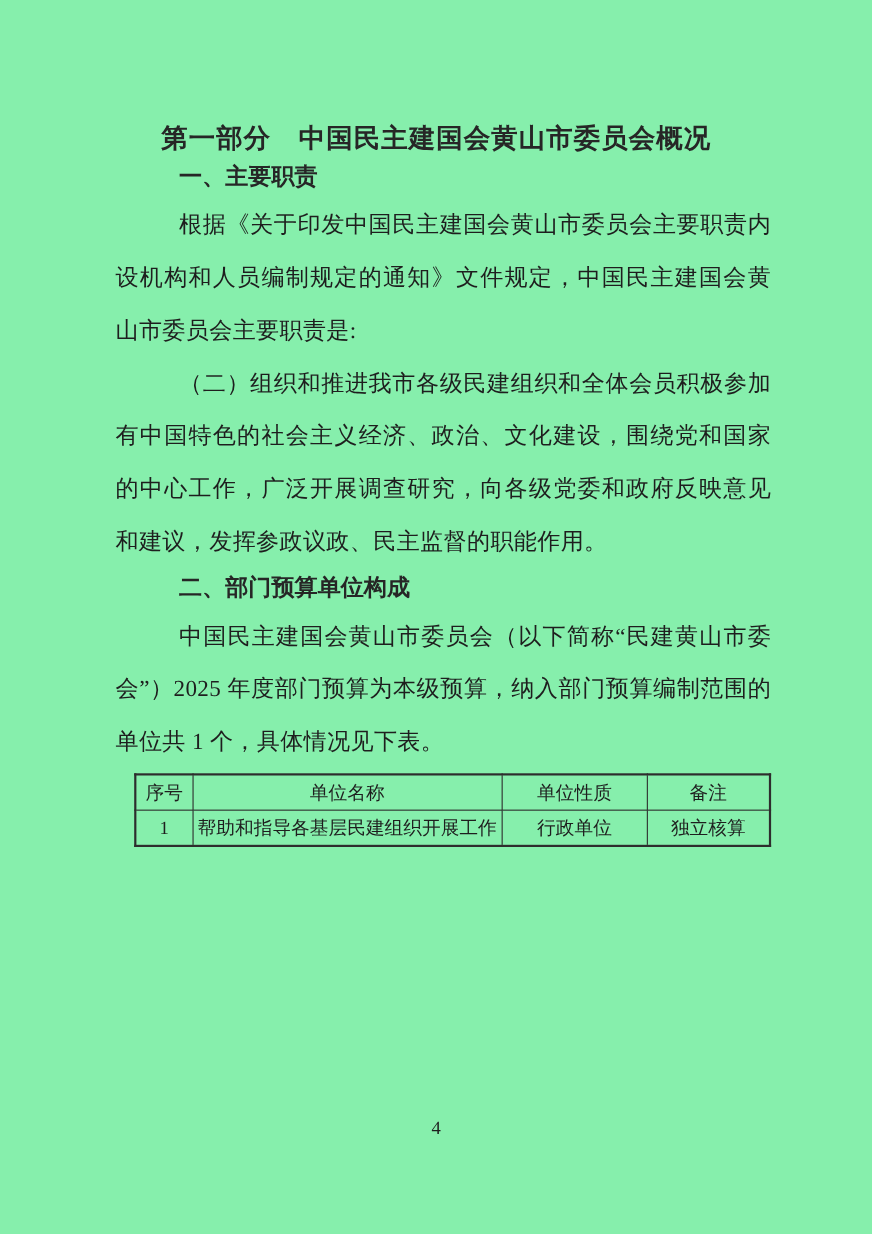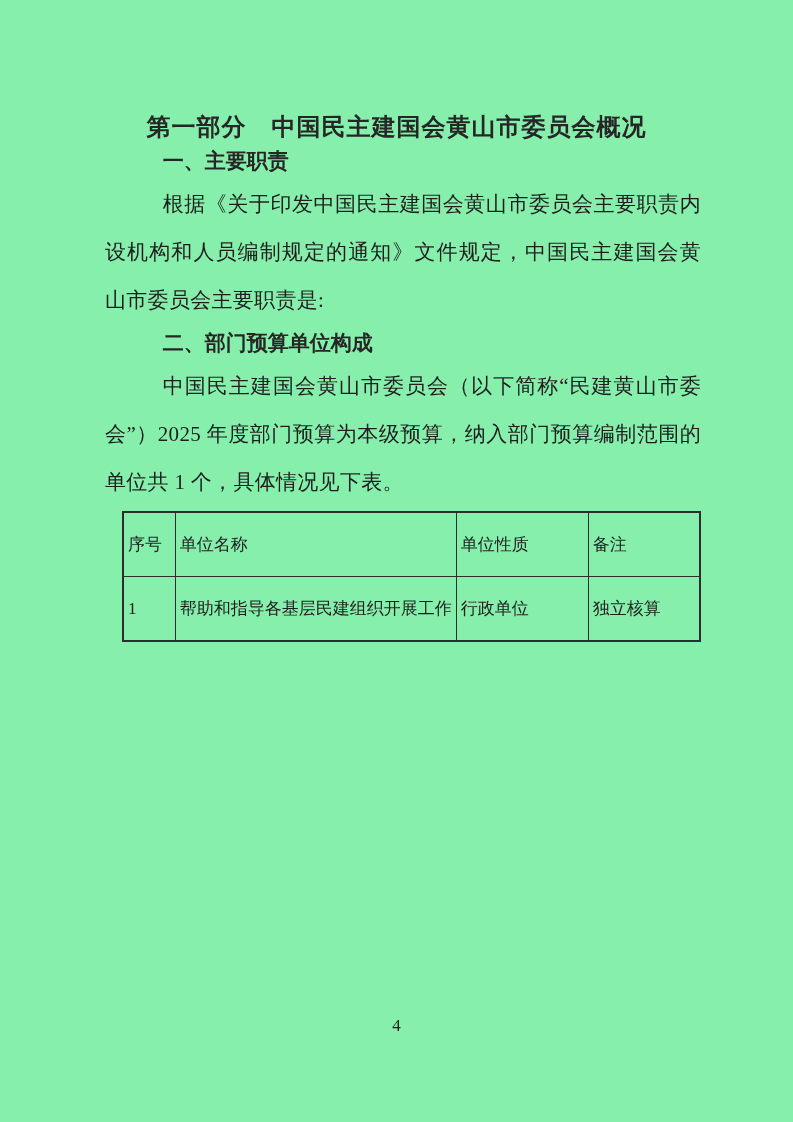--- a/index.html
+++ b/index.html
@@ -56,24 +56,24 @@
     margin: 5px 0 0 17px;
     table-layout: fixed;
     font-size: 17px;
     color: #1e1e1e;
     border: 2px solid #2d2d2d;
   }
   table.units-table th,
   table.units-table td {
     border: 1px solid #2d2d2d;
     font-weight: normal;
-    text-align: left;
+    text-align: center;
     vertical-align: middle;
     height: 31px;
-    padding: 16px 4px;
+    padding: 0 4px;
     overflow: hidden;
     white-space: nowrap;
   }
   .page-number {
     position: absolute;
     left: 0;
     right: 0;
     bottom: 86px;
     text-align: center;
     font-size: 17px;
@@ -87,20 +87,21 @@
 
   <h1 class="doc-title">第一部分　中国民主建国会黄山市委员会概况</h1>
 
   <div class="content">
 
     <h2 class="section-heading first">一、主要职责</h2>
 
     <p class="para">根据《关于印发中国民主建国会黄山市委员会主要职责内设机构和人员编制规定的通知》文件规定，中国民主建国会黄山市委员会主要职责是:</p>
 
 
+    <p class="para">（二）组织和推进我市各级民建组织和全体会员积极参加有中国特色的社会主义经济、政治、文化建设，围绕党和国家的中心工作，广泛开展调查研究，向各级党委和政府反映意见和建议，发挥参政议政、民主监督的职能作用。</p>
 
 
     <h2 class="section-heading">二、部门预算单位构成</h2>
 
     <p class="para">中国民主建国会黄山市委员会（以下简称“民建黄山市委会”）2025 年度部门预算为本级预算，纳入部门预算编制范围的单位共 1 个，具体情况见下表。</p>
 
     <table class="units-table">
       <colgroup>
         <col style="width:54px">
         <col style="width:266px">

